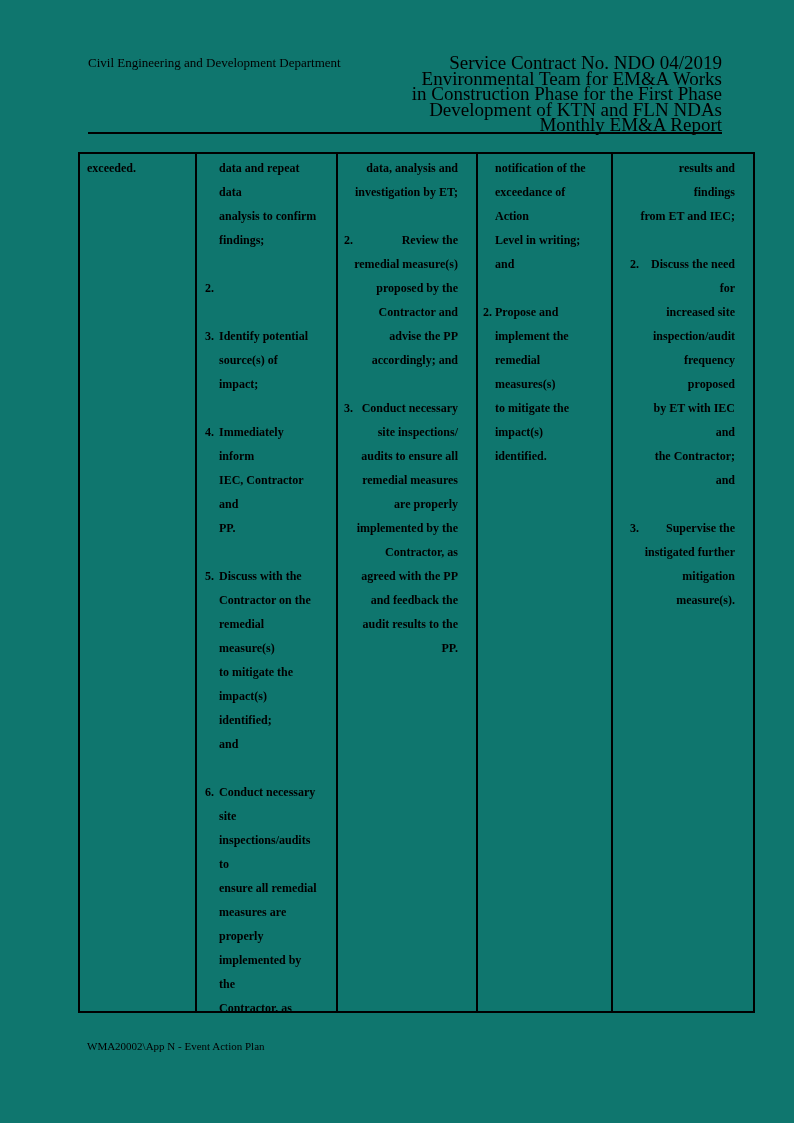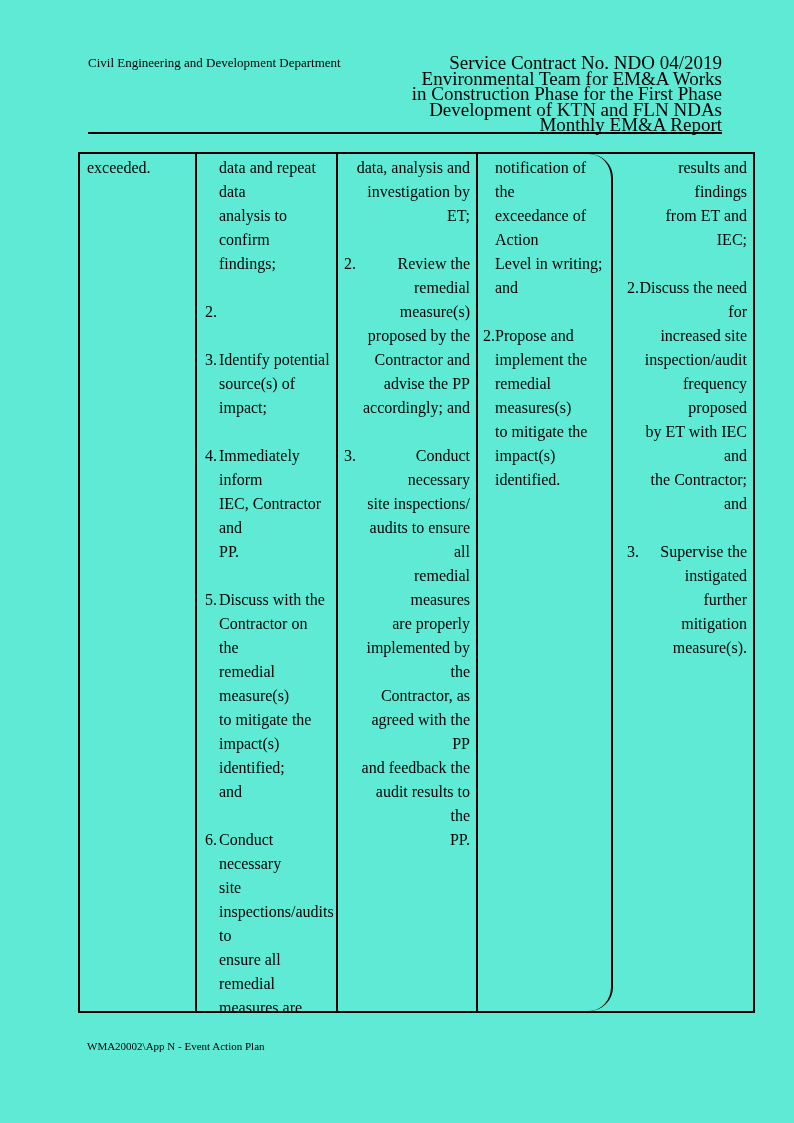--- a/index.html
+++ b/index.html
@@ -1,21 +1,21 @@
 <!DOCTYPE html>
 <html><head>
 <meta charset="utf-8">
 <style>
   * { margin: 0; padding: 0; box-sizing: border-box; }
   html, body { background: #ffffff; }
   .page {
     position: relative;
     width: 794px;
     height: 1123px;
-    background: #5eead4;
+    background: #0f766e;
     font-family: "Liberation Serif", "DejaVu Serif", serif;
     color: #000000;
     overflow: hidden;
   }
   .header-left {
     position: absolute;
     left: 88px;
     top: 55px;
     font-size: 13px;
     line-height: 15.5px;
@@ -43,29 +43,30 @@
     top: 152px;
     width: 677px;
     height: 861px;
     border: 2px solid #000000;
     display: flex;
     flex-direction: row;
     align-items: stretch;
   }
   .cell {
     padding-top: 2px;
-    padding-right: 6px;
-    font-size: 16px;
+    padding-right: 18px;
+    font-size: 12px;
     line-height: 24px;
     overflow: hidden;
+    font-weight: bold;
   }
   .cell.c1 { width: 117px; border-right: 2px solid #000000; padding-left: 7px; }
   .cell.c2 { width: 141px; border-right: 2px solid #000000; padding-left: 8px; }
   .cell.c3 { width: 140px; border-right: 2px solid #000000; padding-left: 6px; text-align: right; }
-  .cell.c4 { width: 135px; border-right: 2px solid #000000; padding-left: 5px; border-radius: 24px; }
+  .cell.c4 { width: 135px; border-right: 2px solid #000000; padding-left: 5px; }
   .cell.c5 { flex: 1; padding-left: 7px; text-align: right; }
   .item { display: flex; margin-bottom: 24px; }
   .item:last-child { margin-bottom: 0; }
   .num { flex: 0 0 auto; }
   .c1 .num { width: 0; }
   .c2 .num { width: 14px; }
   .c3 .num { width: 9px; }
   .c4 .num { width: 12px; }
   .c5 .num { width: 19px; }
   .body { flex: 1; white-space: pre-line; }

